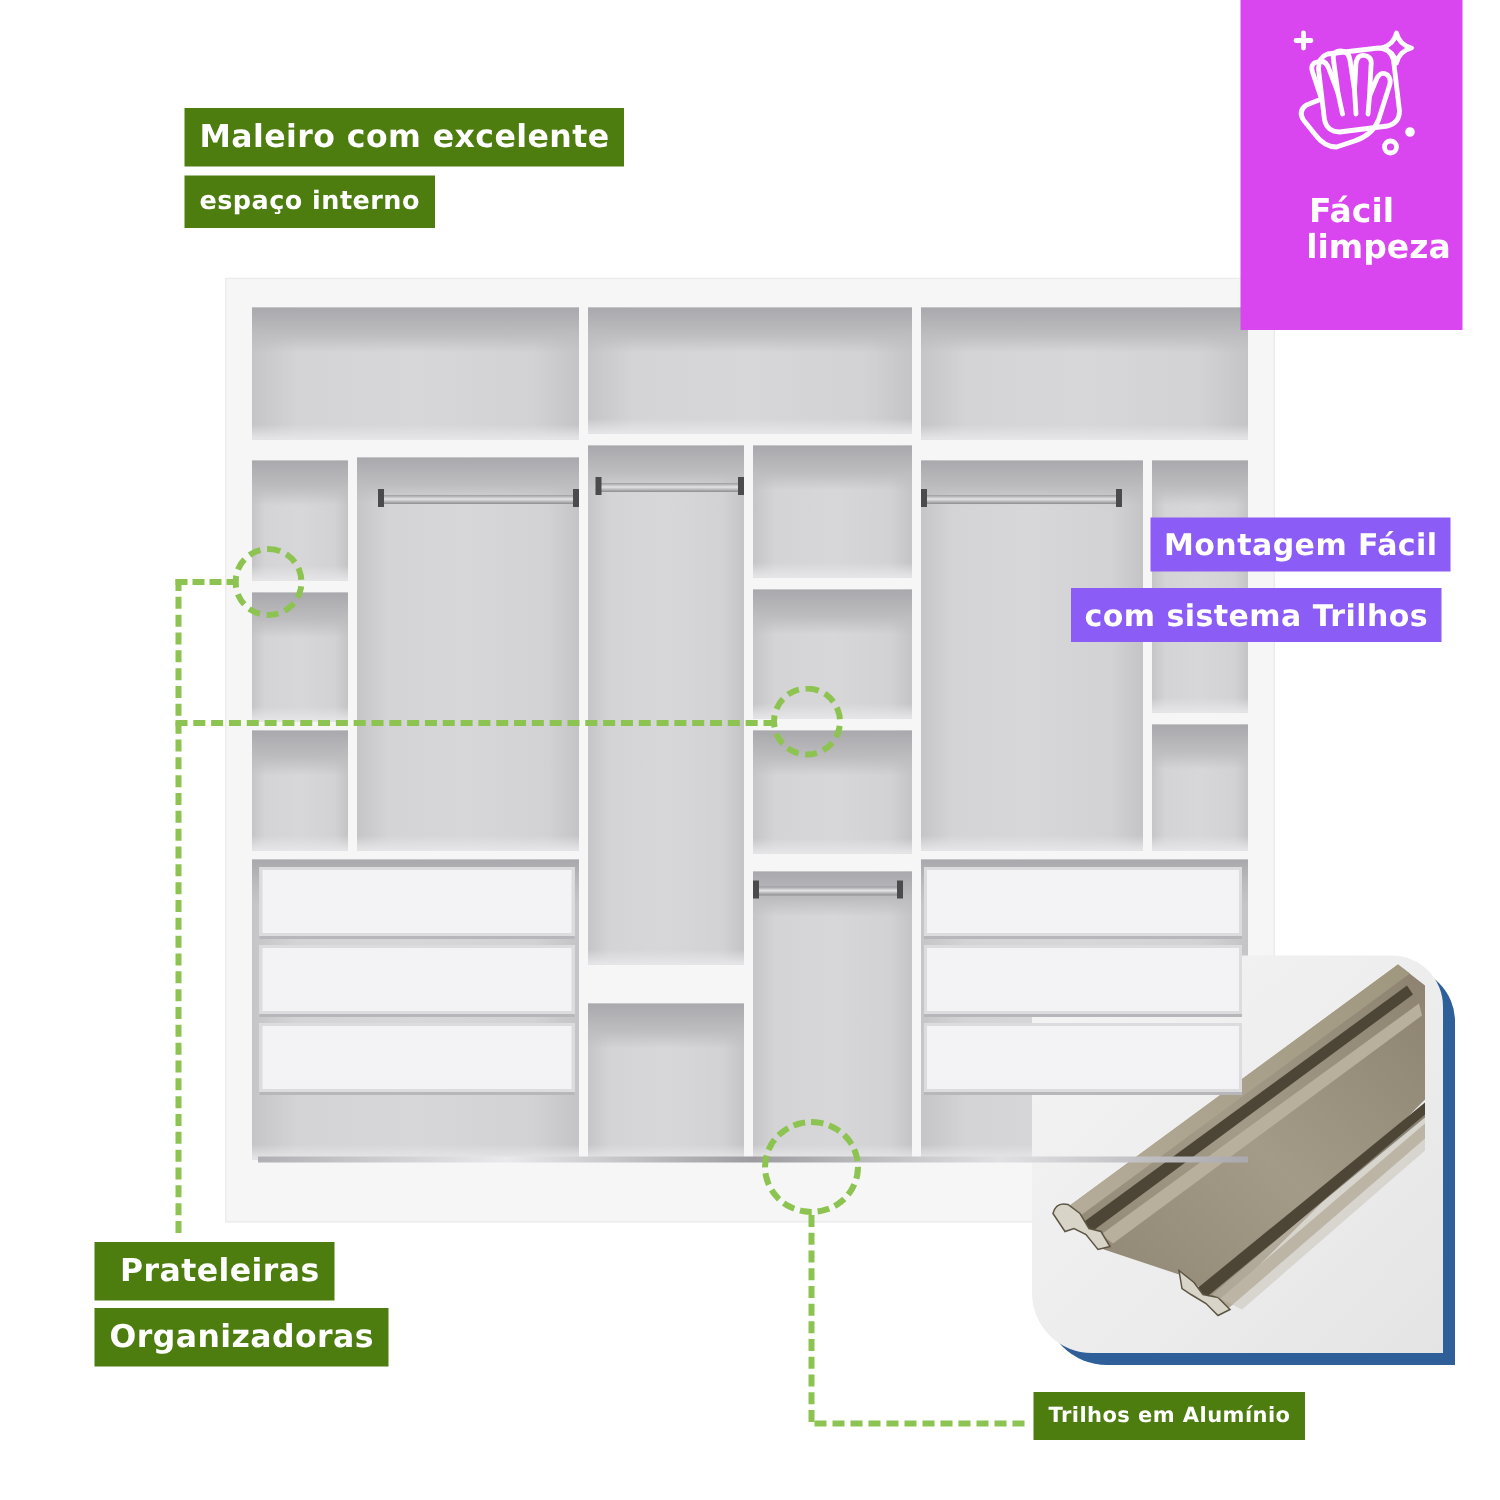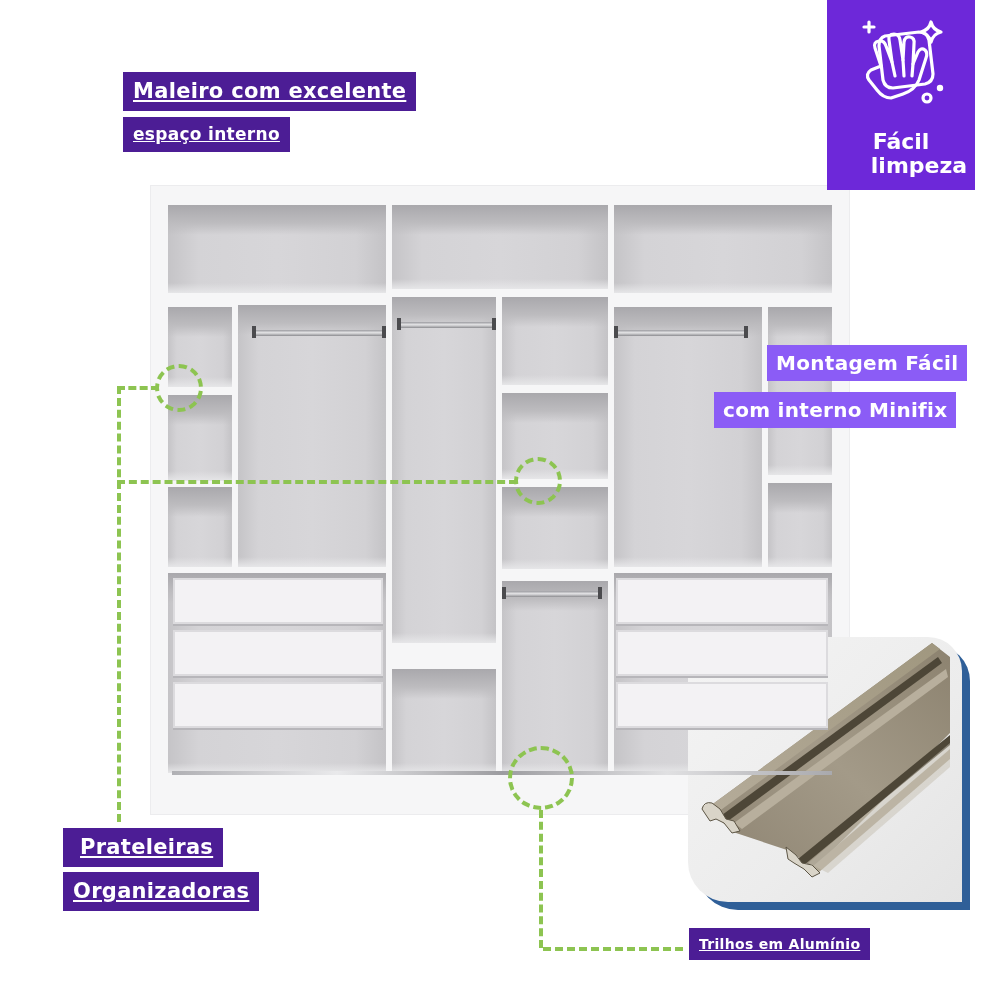--- a/index.html
+++ b/index.html
@@ -12,27 +12,27 @@
   .label {
     position: absolute;
     color: #ffffff;
     font-weight: bold;
     font-size: 22px;
     line-height: 1;
     padding: 9px 10px 9px 10px;
     white-space: nowrap;
     letter-spacing: 0.3px;
   }
-  .label.blue { background: #4c1d95; text-decoration: underline; }
+  .label.blue { background: #4d7c0f; }
   .label.green { background: #8b5cf6; }
 
   
   .badge {
-    position: absolute; left: 827px; top: 0; width: 148px; height: 190px;
-    background: #6d28d9;
+    position: absolute; left: 827px; top: 0; width: 148px; height: 220px;
+    background: #d946ef;
   }
   .badge-text {
     position: absolute; left: 0; right: 0; text-align: center;
     color: #ffffff; font-weight: bold; font-size: 22px; line-height: 24px;
   }
 
   
   .wardrobe {
     position: absolute; left: 150px; top: 185px; width: 700px; height: 630px;
     background: #f6f6f7;
@@ -147,21 +147,21 @@
 <div class="dash-circle" style="left:514px; top:457px; width:48px; height:48px;"></div>
 
 <div class="dash-circle" style="left:508px; top:746px; width:66px; height:64px;"></div>
 <div class="dash-v" style="left:539px; top:810px; height:138px;"></div>
 <div class="dash-h" style="left:543px; top:947px; width:140px;"></div>
 
 <div class="label blue" style="left:123px; top:72px; font-size:21px;">Maleiro com excelente</div>
 <div class="label blue" style="left:123px; top:117px; font-size:17px;">espaço interno</div>
 
 <div class="label green" style="left:767px; top:345px; font-size:20px; padding:8px 9px;">Montagem Fácil</div>
-<div class="label green" style="left:714px; top:392px; font-size:20px; padding:8px 9px;">com interno Minifix</div>
+<div class="label green" style="left:714px; top:392px; font-size:20px; padding:8px 9px;">com sistema Trilhos</div>
 
 <div class="label blue" style="left:63px; top:828px; font-size:21px;padding-left:17px;">Prateleiras</div>
 <div class="label blue" style="left:63px; top:872px; font-size:21px;">Organizadoras</div>
 
 <div class="label blue" style="left:689px; top:928px; font-size:14px; padding:9px 10px;">Trilhos em Alumínio</div>
 
 <div class="badge">
   <svg class="abs" style="left:28px; top:18px;" width="92" height="92" viewBox="0 0 92 92" fill="none" stroke="#ffffff" stroke-width="3.2" stroke-linecap="round" stroke-linejoin="round">
 
     <path d="M14 4 v10 M9 9 h10"></path>

